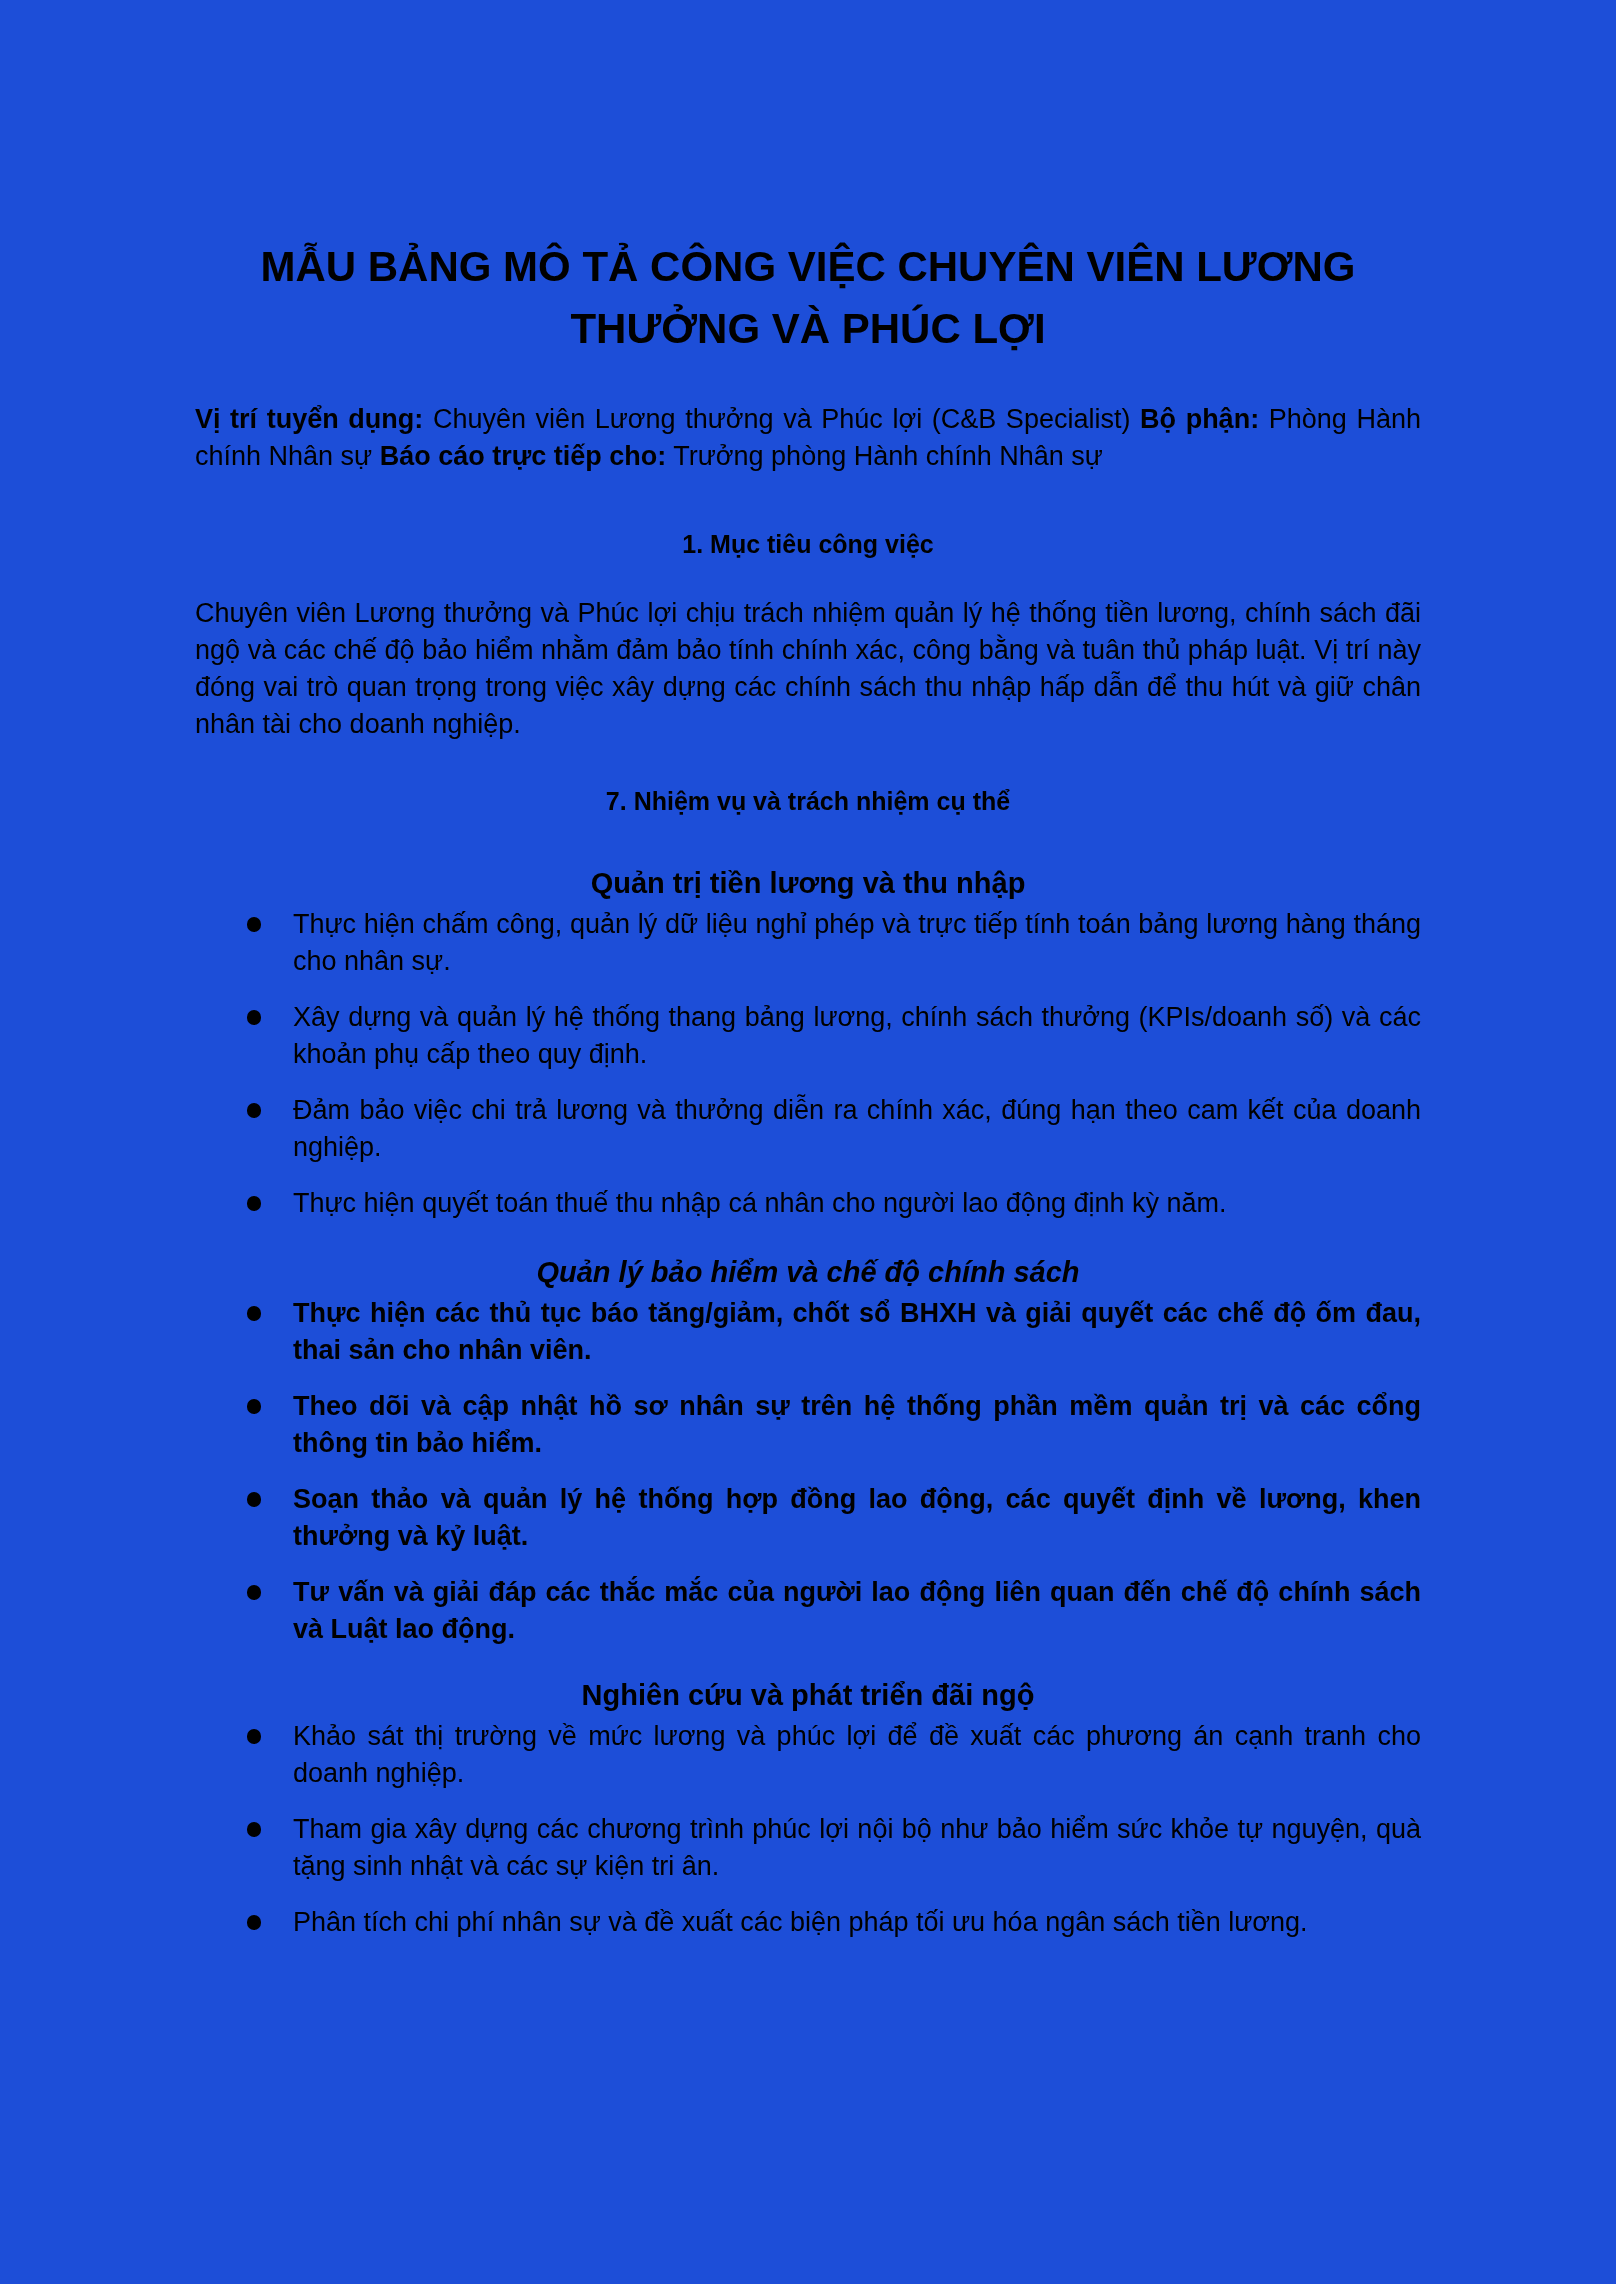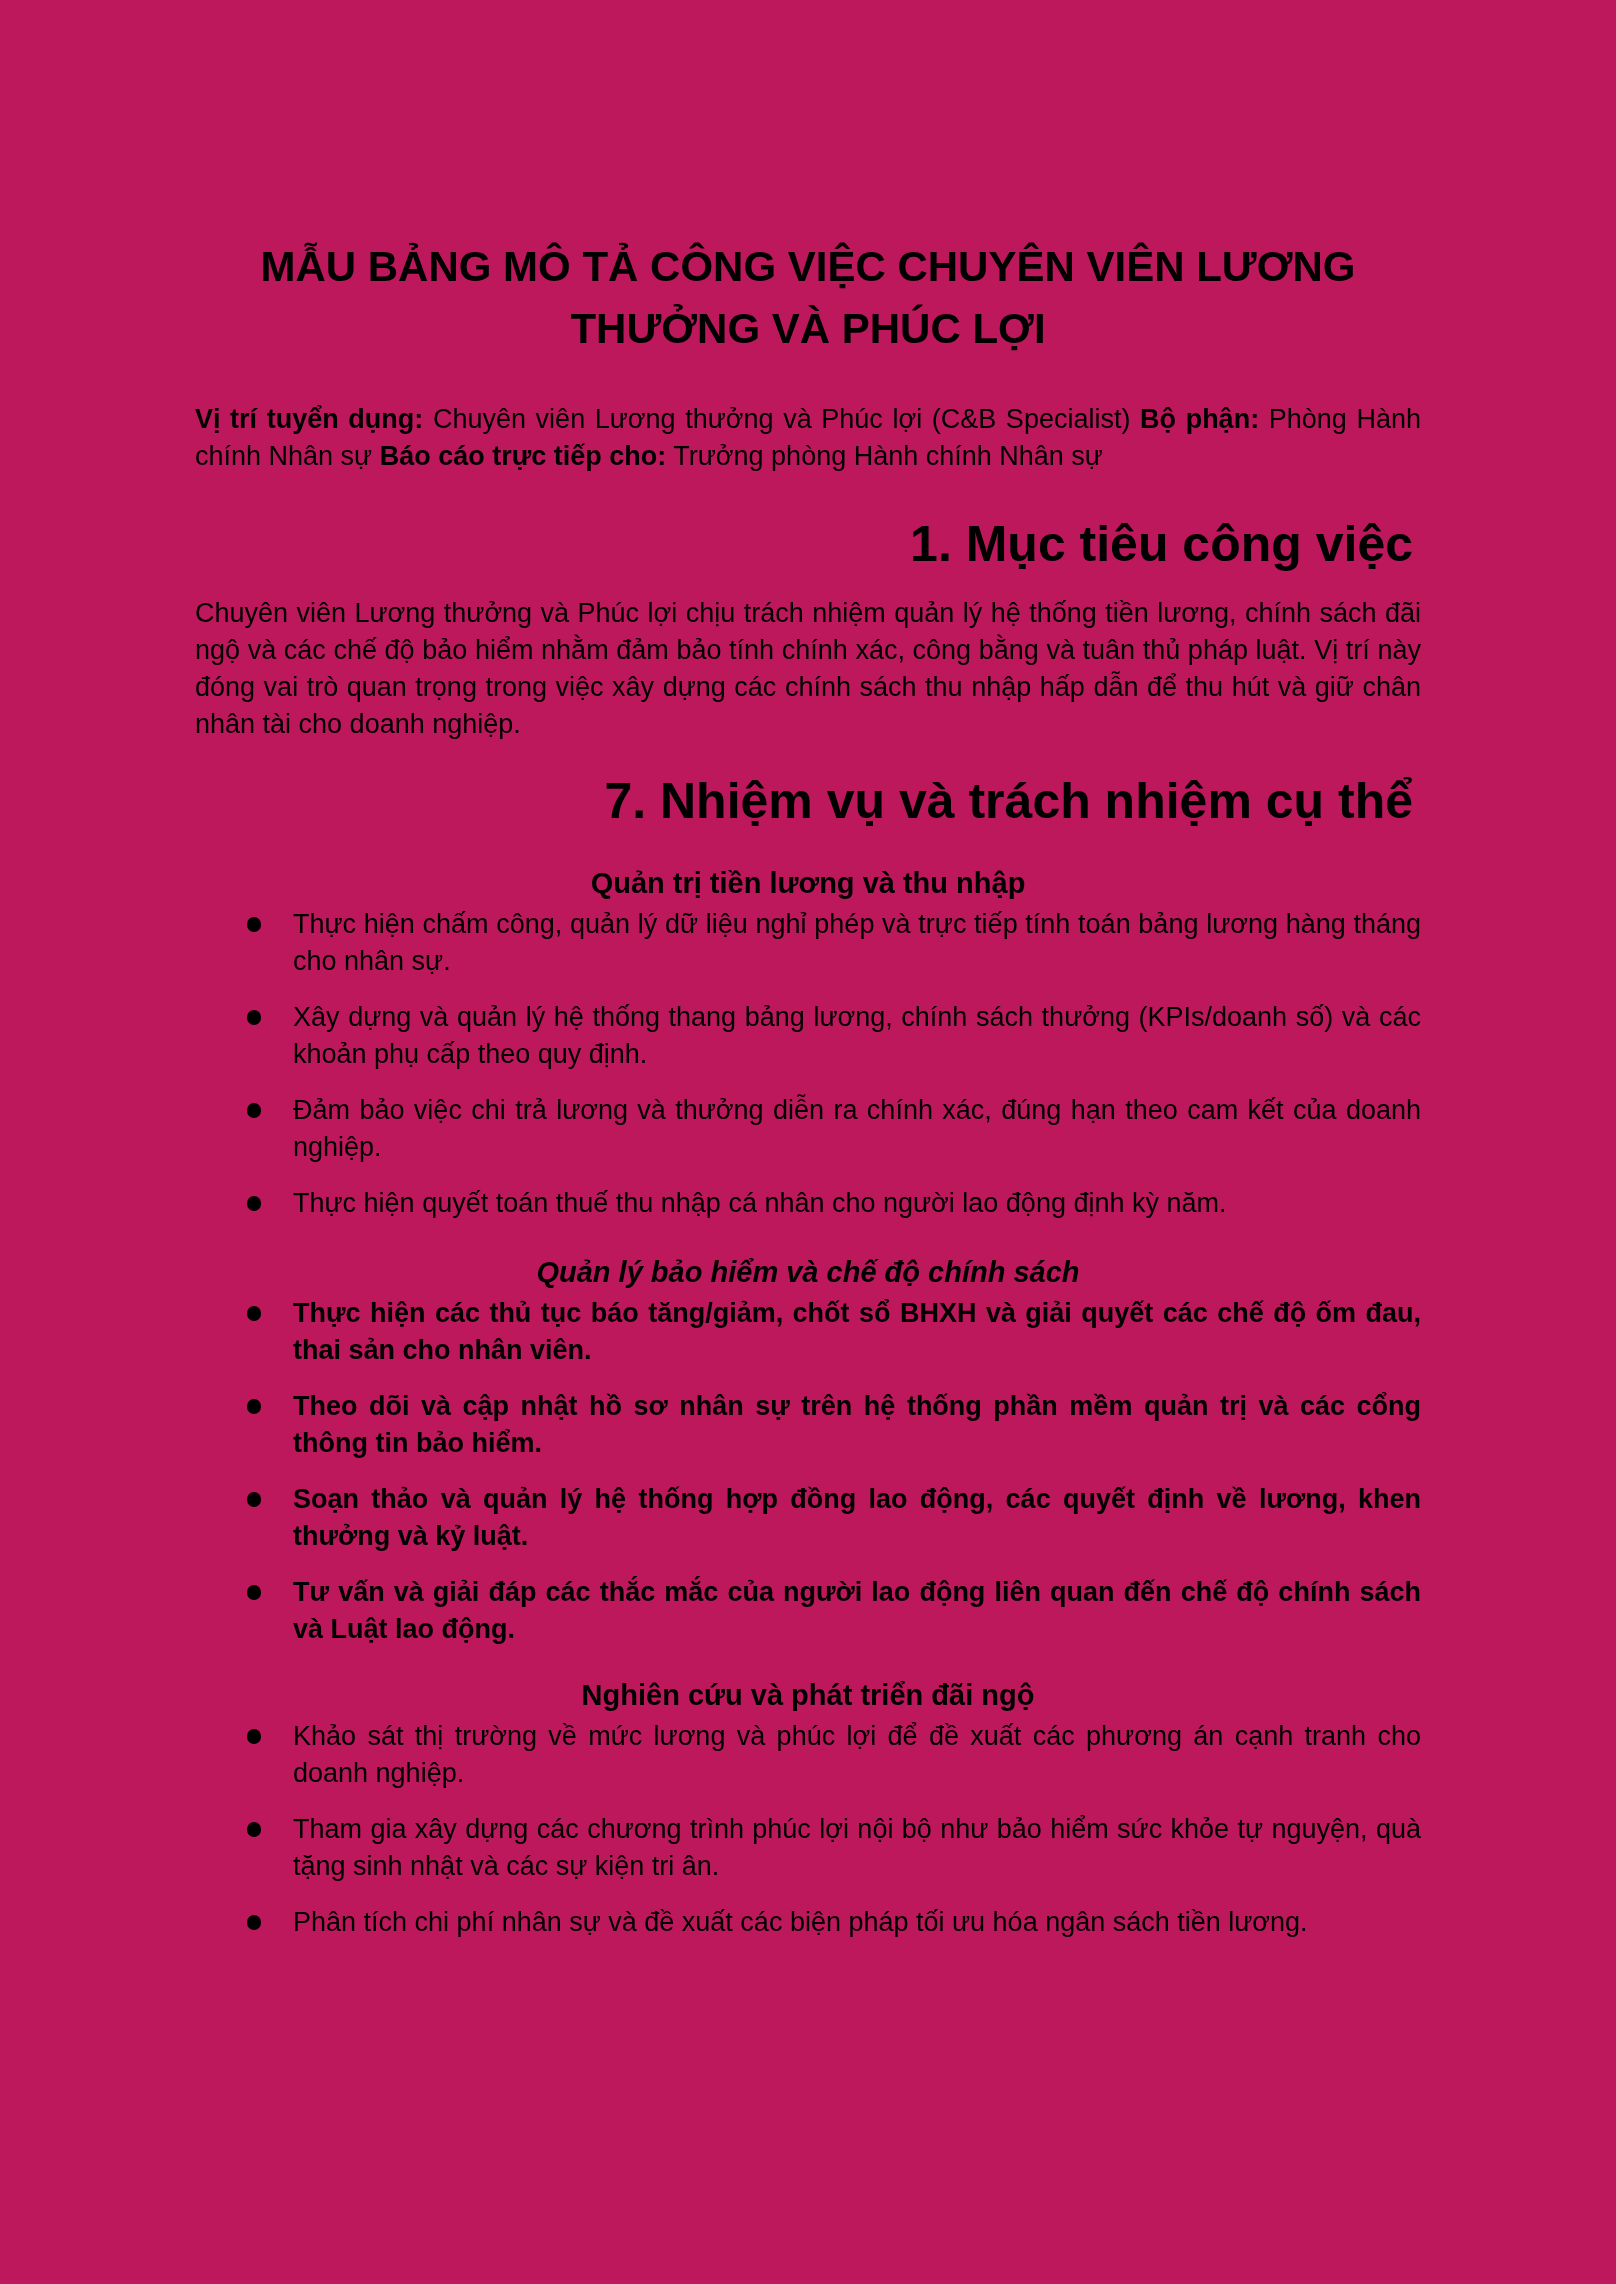--- a/index.html
+++ b/index.html
@@ -1,21 +1,21 @@
 <!DOCTYPE html>
 <html style="font-size:10.4px"><head>
 <meta charset="utf-8">
 <style>
   html, body { margin: 0; padding: 0; background: #e8e8e8; }
   .page {
     position: relative;
     width: 1616px;
     height: 2284px;
     margin: 0 auto;
-    background: #be185d;
+    background: #1d4ed8;
     color: #000000;
     font-family: "Liberation Sans", "DejaVu Sans", sans-serif;
     overflow: hidden;
     box-sizing: border-box;
   }
   .content {
     padding: 0 195px;
     box-sizing: border-box;
   }
   .doc-title {
@@ -28,24 +28,24 @@
   }
   .meta {
     margin: 41px 0 0 0;
     font-size: 27px;
     line-height: 37px;
     text-align: justify;
   }
   .meta .b { font-weight: bold; }
   h2 {
     margin: 8px;
-    font-size: 50px;
+    font-size: 25px;
     line-height: 55px;
     font-weight: bold;
-    text-align: right;
+    text-align: center;
   }
   .mt-h2a { margin-top: 42px; }
   .mt-h2b { margin-top: 31px; }
   p.body {
     margin: 23.4px 0 0 0;
     font-size: 27px;
     line-height: 37px;
     text-align: justify;
   }
   h3 {

